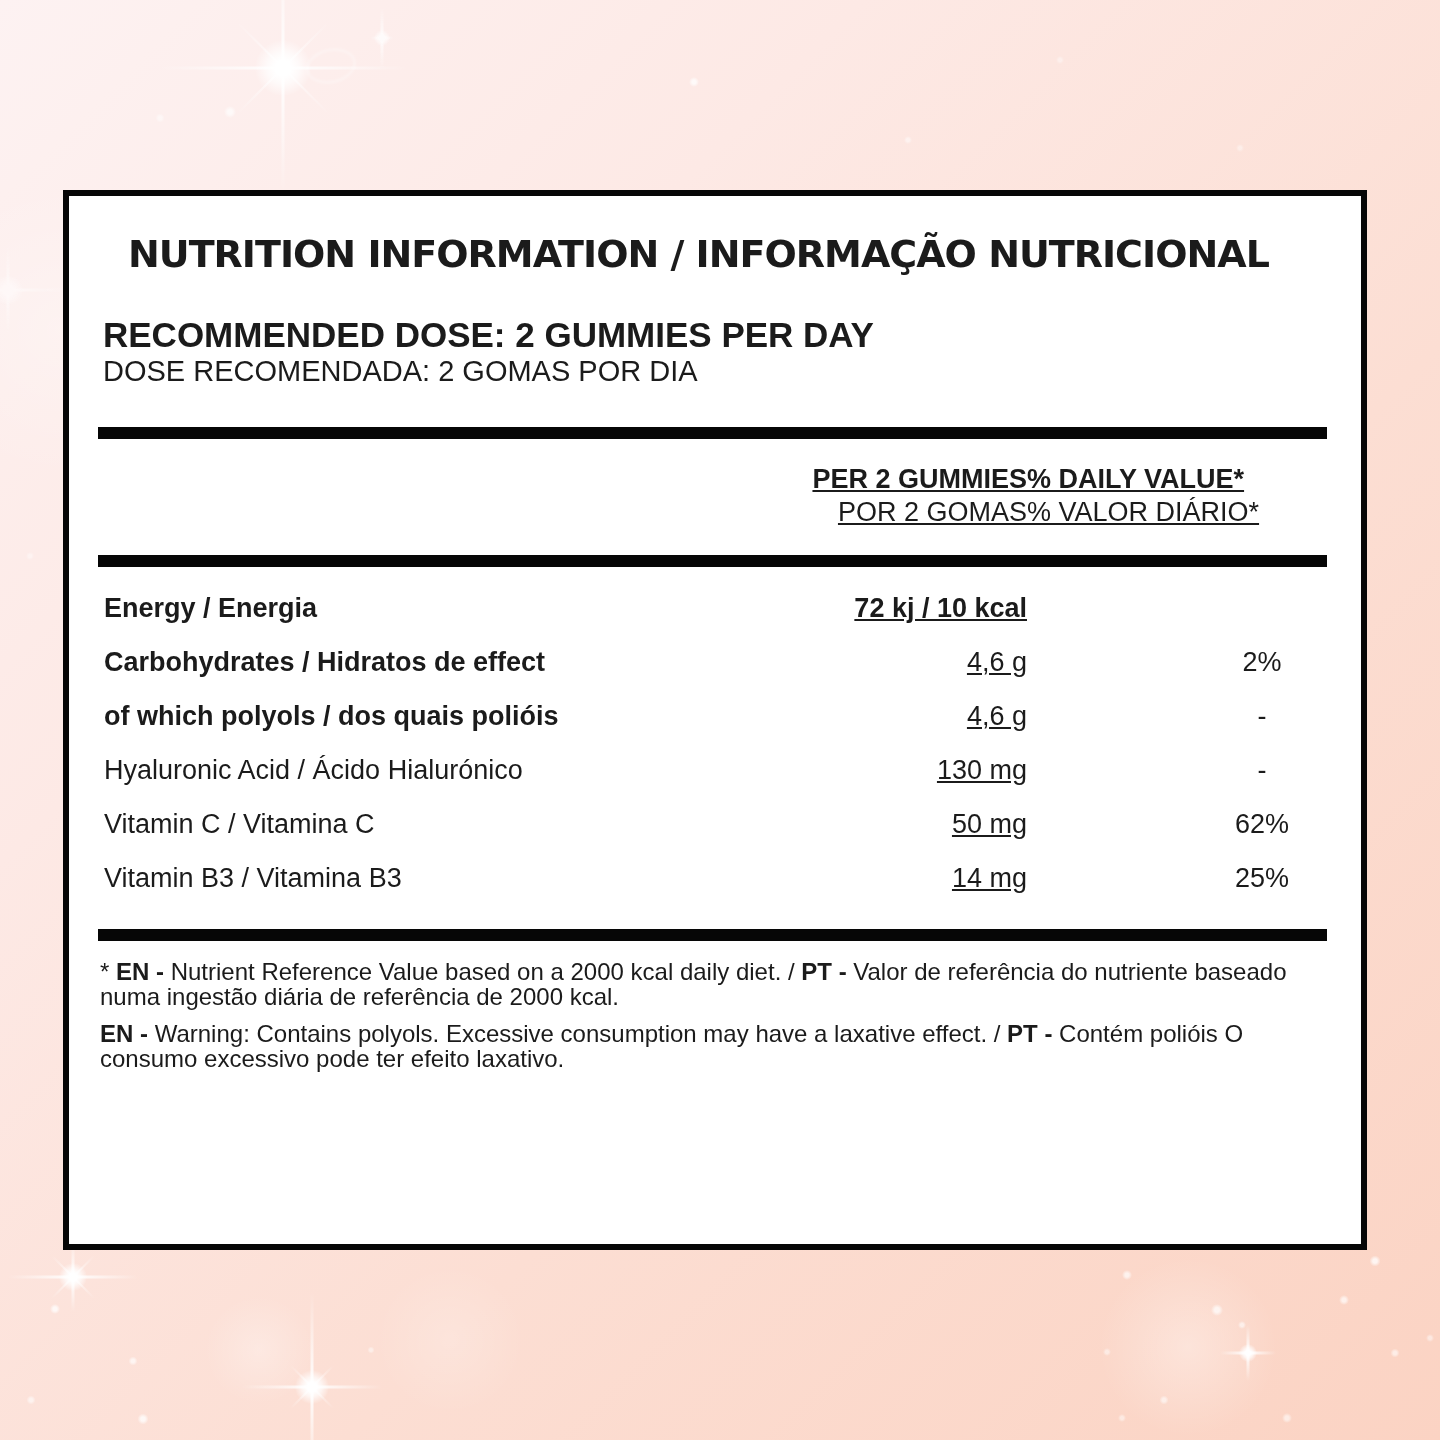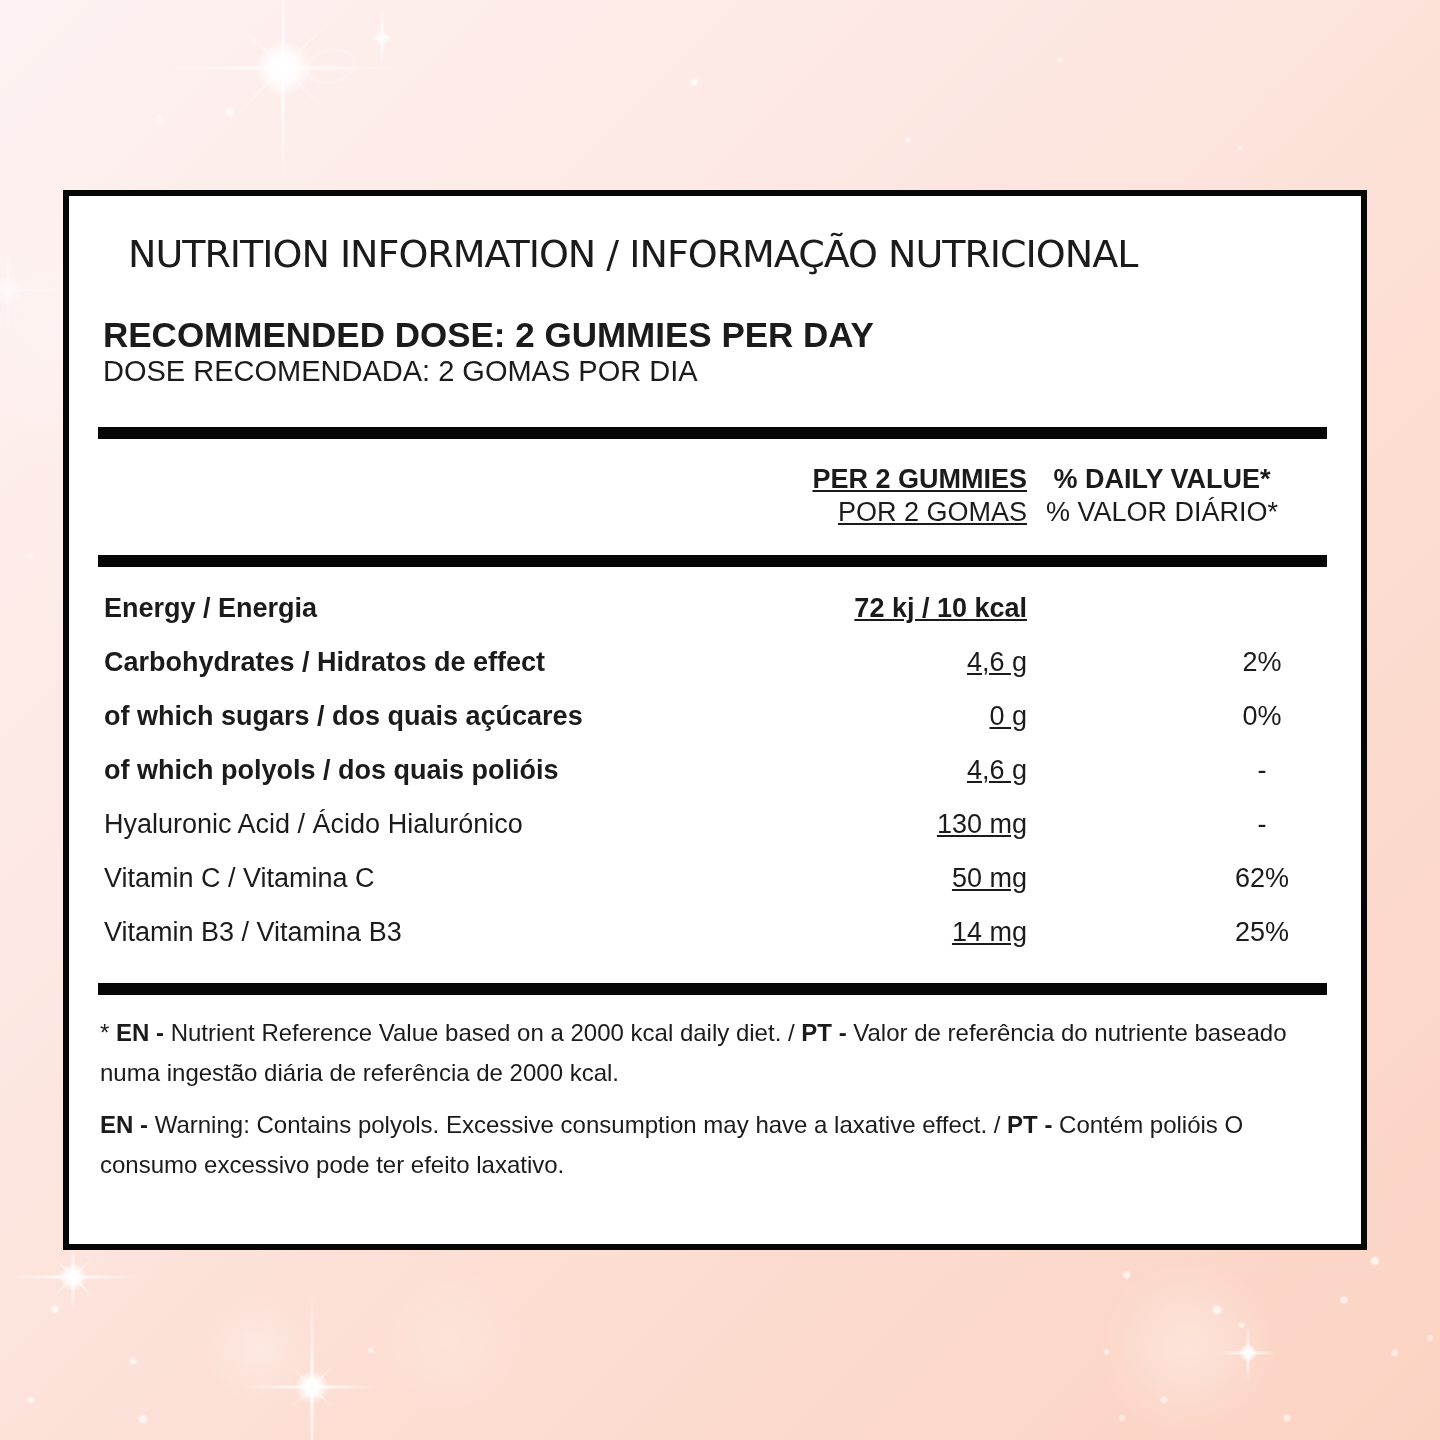--- a/index.html
+++ b/index.html
@@ -27,41 +27,41 @@
     width:var(--c);height:var(--c);
     background:radial-gradient(circle,#fff 0 20%,rgba(255,255,255,.7) 40%,rgba(255,255,255,0) 72%);}
   .ring{position:absolute;border-radius:50%;border:2px solid rgba(255,255,255,.35);
     transform:translate(-50%,-50%) rotate(-12deg);filter:blur(1px);}
   
   .card{
     position:absolute;left:63px;top:190px;width:1304px;height:1060px;box-sizing:border-box;
     background:#ffffff;border:6px solid #060606;padding:0 34px 0 29px;
   }
   .title{
-    font-family:"DejaVu Sans",sans-serif;font-weight:normal;font-size:38px;
+    font-family:"DejaVu Sans",sans-serif;font-weight:bold;font-size:38px;
     letter-spacing:-1px;margin:36px 0 0 30px;line-height:45px;white-space:nowrap;
   }
   .dose{margin-top:40px;padding-left:5px;}
   .dose-en{font-weight:bold;font-size:35px;line-height:35px;}
   .dose-pt{font-size:29px;line-height:35px;margin-top:2px;}
   .bar{height:12px;background:#060606;}
   .bar-top{margin-top:38px;}
   .bar-mid{margin-top:26px;}
   .bar-bottom{margin-top:24px;}
   .thead{display:flex;margin-top:24px;font-size:27px;line-height:33px;}
   .c-label{flex:1;padding-left:6px;}
   .c-amt{width:310px;text-align:right;text-decoration:underline;}
   .c-dv{width:300px;box-sizing:border-box;}
-  .thead .c-dv{text-align:center;padding-right:30px;}
+  .thead .c-dv{text-align:left;padding-right:30px;text-decoration:underline;}
   .trow .c-dv{text-align:center;padding-left:170px;}
   .tbody{margin-top:14px;}
   .trow{display:flex;align-items:center;height:54px;font-size:27px;}
   .b{font-weight:bold;}
   .footnotes{margin:18px -20px 0 2px;}
-  .footnote{font-size:24px;line-height:40px;margin:0;}
+  .footnote{font-size:24px;line-height:25px;margin:0;}
   .footnote + .footnote{margin-top:12px;}
 </style>
 </head>
 <body>
 
 <div class="page">
 
   <div class="blob" style="left:60px;top:330px;width:300px;height:300px;opacity:.5;"></div>
   <div class="blob" style="left:1188px;top:1347px;width:180px;height:180px;opacity:.6;"></div>
   <div class="blob" style="left:259px;top:1350px;width:110px;height:110px;opacity:.5;"></div>
@@ -160,25 +160,20 @@
     <div class="c-amt b">72 kj / 10 kcal</div>
     <div class="c-dv"></div>
   </div>
 
   <div class="trow">
     <div class="c-label b">Carbohydrates / Hidratos de effect</div>
     <div class="c-amt">4,6 g</div>
     <div class="c-dv">2%</div>
   </div>
 
-  <div class="trow">
-    <div class="c-label b">of which sugars / dos quais açúcares</div>
-    <div class="c-amt">0 g</div>
-    <div class="c-dv">0%</div>
-  </div>
 
   <div class="trow">
     <div class="c-label b">of which polyols / dos quais polióis</div>
     <div class="c-amt">4,6 g</div>
     <div class="c-dv">-</div>
   </div>
 
   <div class="trow">
     <div class="c-label">Hyaluronic Acid / Ácido Hialurónico</div>
     <div class="c-amt">130 mg</div>

